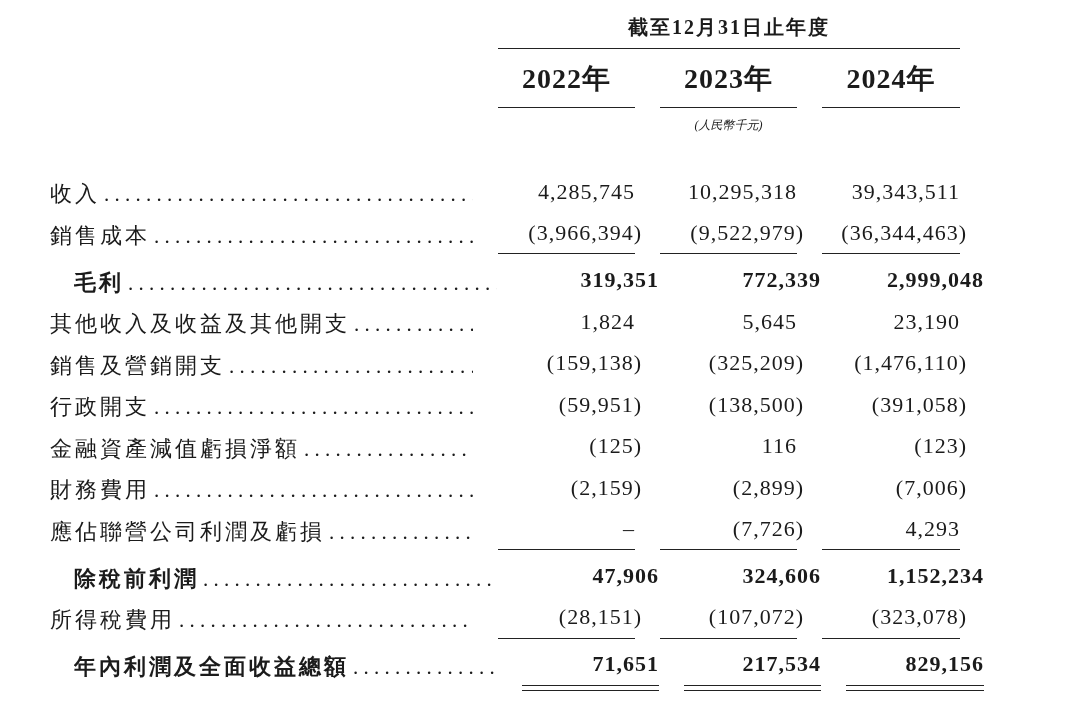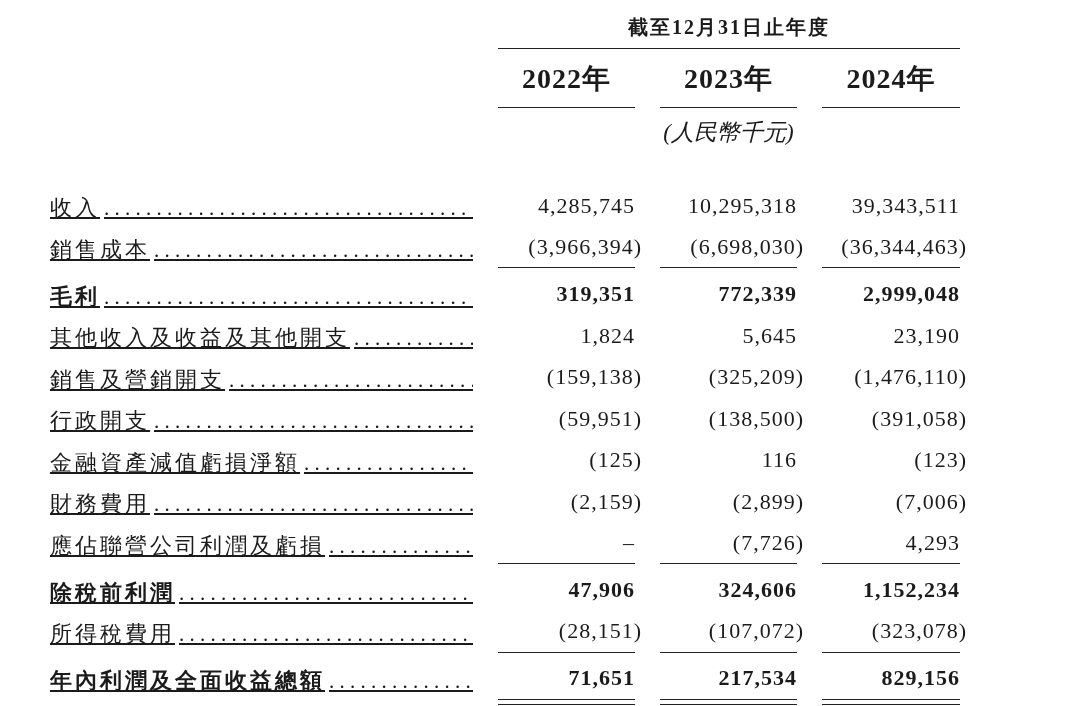--- a/index.html
+++ b/index.html
@@ -37,37 +37,36 @@
     padding: 11px 0 9px 0;
     border-bottom: 1.5px solid #222222;
   }
   .year-cell.c1 { grid-column: 2; }
   .year-cell.c2 { grid-column: 3; }
   .year-cell.c3 { grid-column: 4; }
   .unit-cell {
     grid-column: 3;
     text-align: center;
     font-style: italic;
-    font-size: 23px;
+    font-size: 12px;
     padding-top: 9px;
     white-space: nowrap;
   }
   
   .rows { margin-top: 37px; }
   .data-row {
     height: 41.5px;
     align-items: stretch;
   }
-  .data-row.gap-before { margin-top: 5.5px; }
+  .data-row.gap-before { margin-top: 5.5px; margin-left: 24px; }
   .label-cell {
     display: flex;
     align-items: baseline;
     overflow: hidden;
     padding-top: 8px;
-    text-decoration: underline;
   }
   .lbl {
     font-size: 22px;
     letter-spacing: 3px;
     white-space: nowrap;
   }
   .leader {
     flex: 1;
     overflow: hidden;
     white-space: nowrap;
@@ -138,21 +137,21 @@
   </div>
         <div class="grid-row data-row u-single">
     <div class="label-cell">
       <span class="lbl">銷售成本</span>
       <span class="leader"></span>
     </div>
     <div class="val-cell">
             <span class="paren">(3,966,394)</span>
           </div>
     <div class="val-cell">
-            <span class="paren">(6,698,030)</span>
+            <span class="paren">(9,522,979)</span>
           </div>
     <div class="val-cell">
             <span class="paren">(36,344,463)</span>
           </div>
   </div>
         <div class="grid-row data-row bold gap-before">
     <div class="label-cell">
       <span class="lbl">毛利</span>
       <span class="leader"></span>
     </div>

